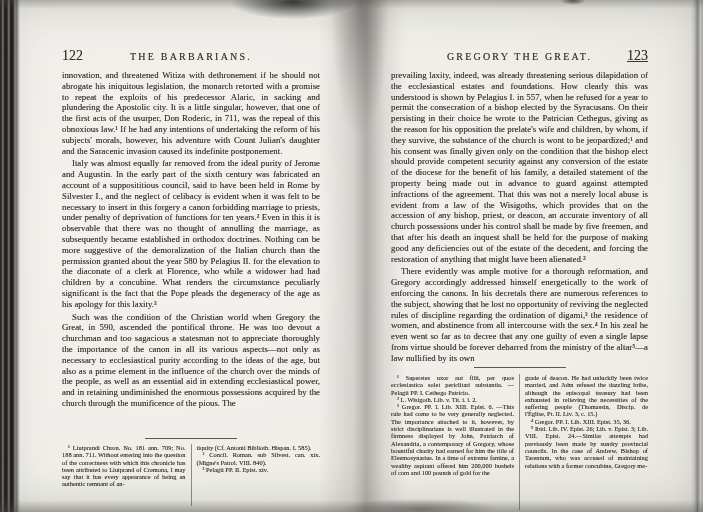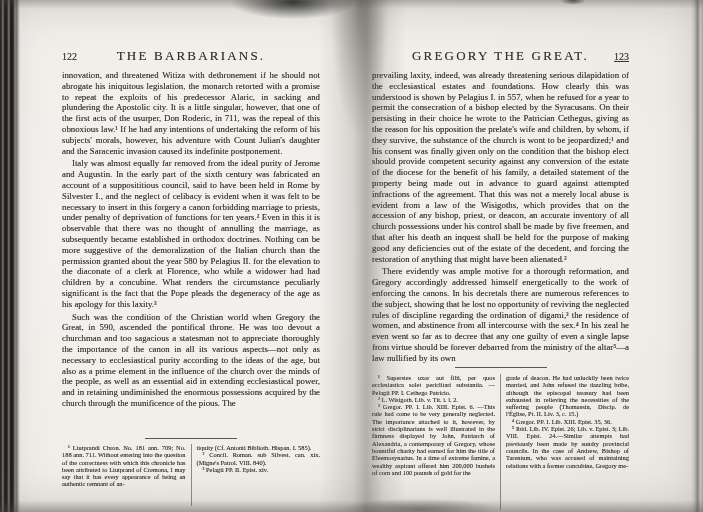--- a/index.html
+++ b/index.html
@@ -51,24 +51,24 @@
     position:absolute;left:0;top:0;width:100%;height:9px;pointer-events:none;
     background:linear-gradient(to bottom, rgba(70,69,64,0.30), rgba(70,69,64,0));
   }
   .top-notch{
     position:absolute;left:560px;top:-4px;width:26px;height:9px;pointer-events:none;
     background:radial-gradient(ellipse at center, rgba(40,40,37,0.7), rgba(40,40,37,0) 70%);
   }
   
   .page{position:absolute;top:48px;color:#36332d;text-shadow:0 0 0.35px rgba(58,53,46,0.55);}
   .page-left{left:62px;width:258px;}
-  .page-right{left:372px;width:257px;}
+  .page-right{left:391px;width:257px;}
   .pagehead{display:flex;align-items:baseline;height:13px;}
-  .runhead{flex:1;text-align:center;font-size:13px;letter-spacing:2.2px;white-space:nowrap;}
-  .pagenum{width:30px;font-size:10px;}
+  .runhead{flex:1;text-align:center;font-size:10px;letter-spacing:2.2px;white-space:nowrap;}
+  .pagenum{width:30px;font-size:14px;}
   .pagenum.right{text-align:right;text-decoration:underline;}
   .body{position:absolute;left:0;right:0;top:22px;text-align:justify;font-size:8.8px;line-height:10.8px;overflow:hidden;}
   .page-left .body{height:366px;}
   .page-right .body{height:296px;}
   .body p{margin:0;text-indent:10px;}
   .body p + p{margin-top:2px;}
   .body p.no-indent{text-indent:0;}
   .fnrule{position:absolute;width:92px;left:83px;border-top:1px solid #5b5750;height:0;}
   .page-left .fnrule{top:390px;}
   .page-right .fnrule{top:319px;}

